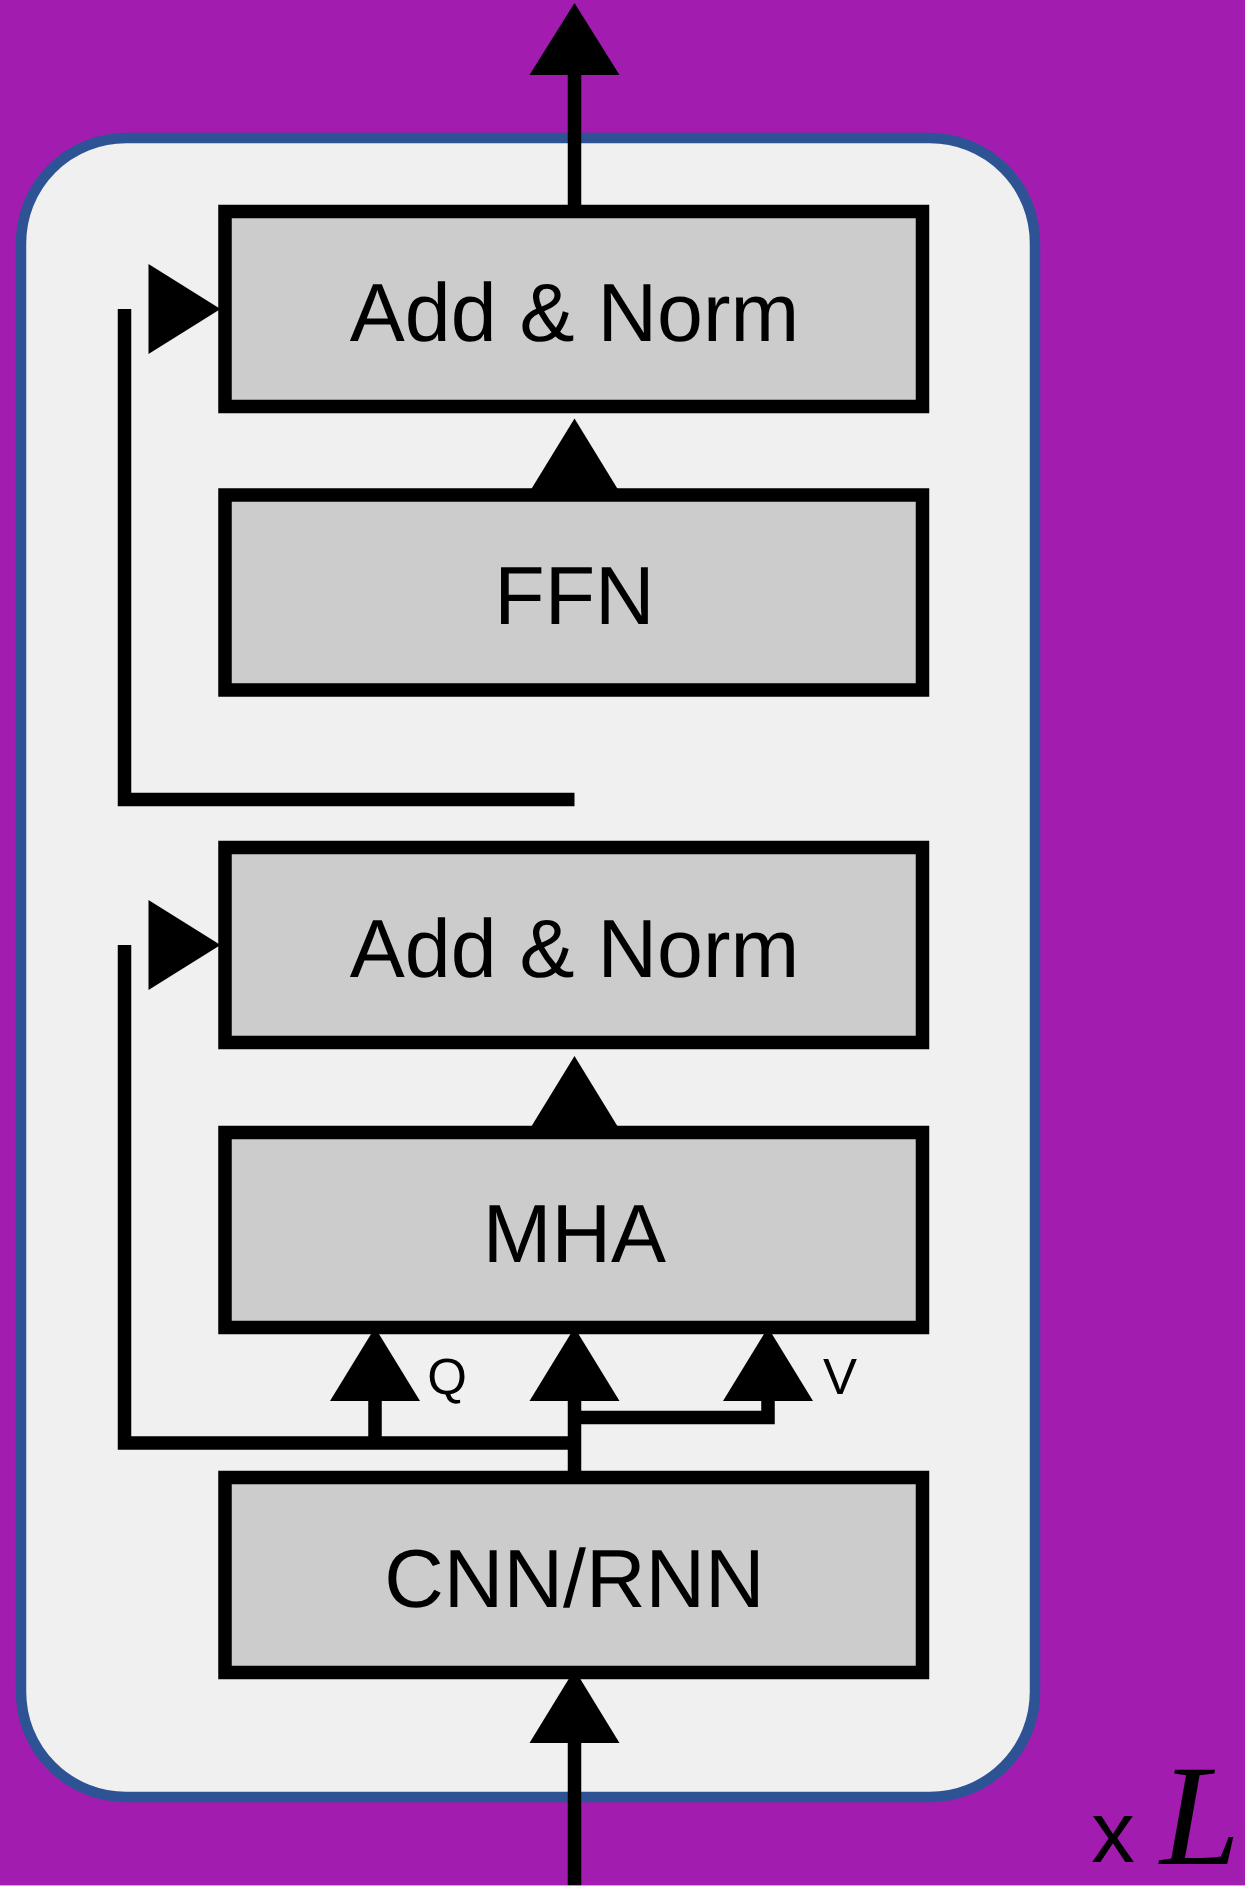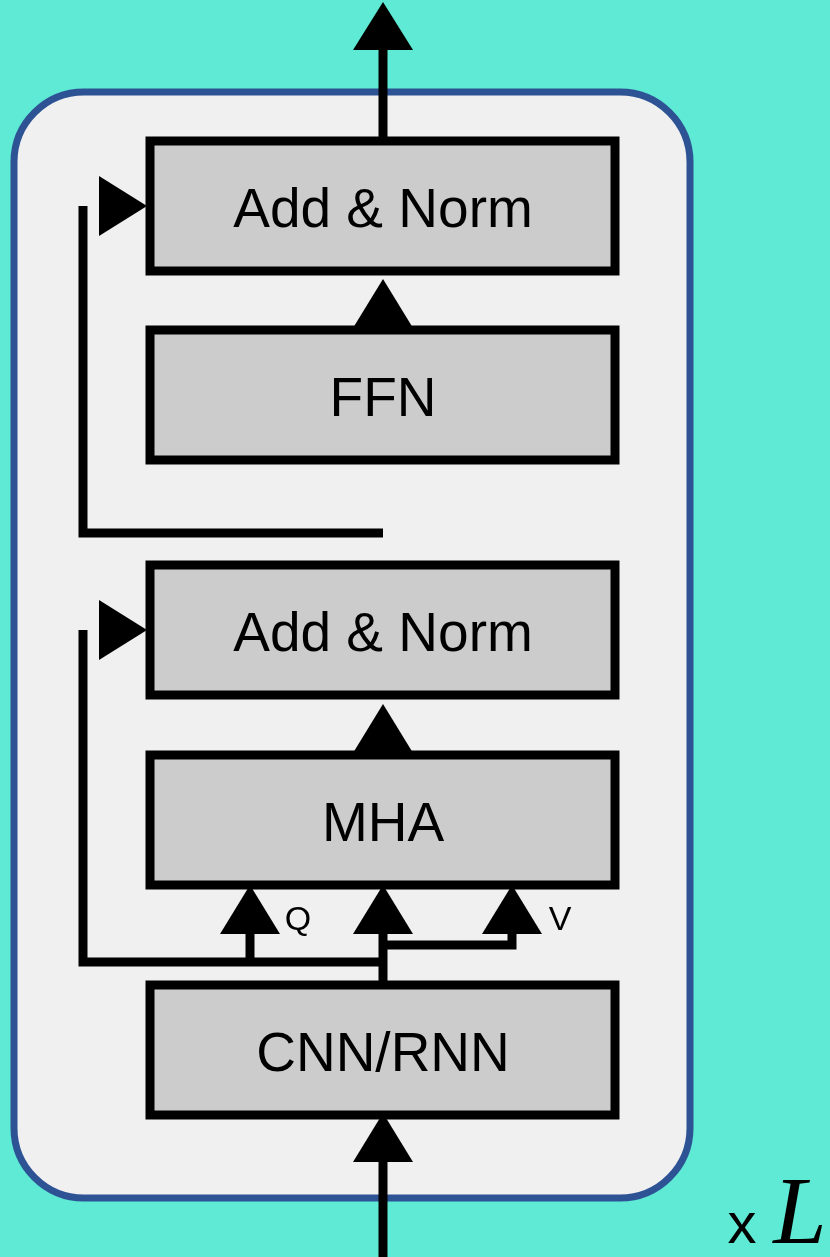--- a/index.html
+++ b/index.html
@@ -4,21 +4,21 @@
 <style>
   html, body {
     margin: 0;
     padding: 0;
     background: #ffffff;
   }
   #canvas {
     position: relative;
     width: 830px;
     height: 1257px;
-    background: #5eead4;
+    background: #a21caf;
     overflow: hidden;
     font-family: "Liberation Sans", sans-serif;
   }
   #diagram-svg {
     position: absolute;
     left: 0;
     top: 0;
     width: 830px;
     height: 1257px;
   }

